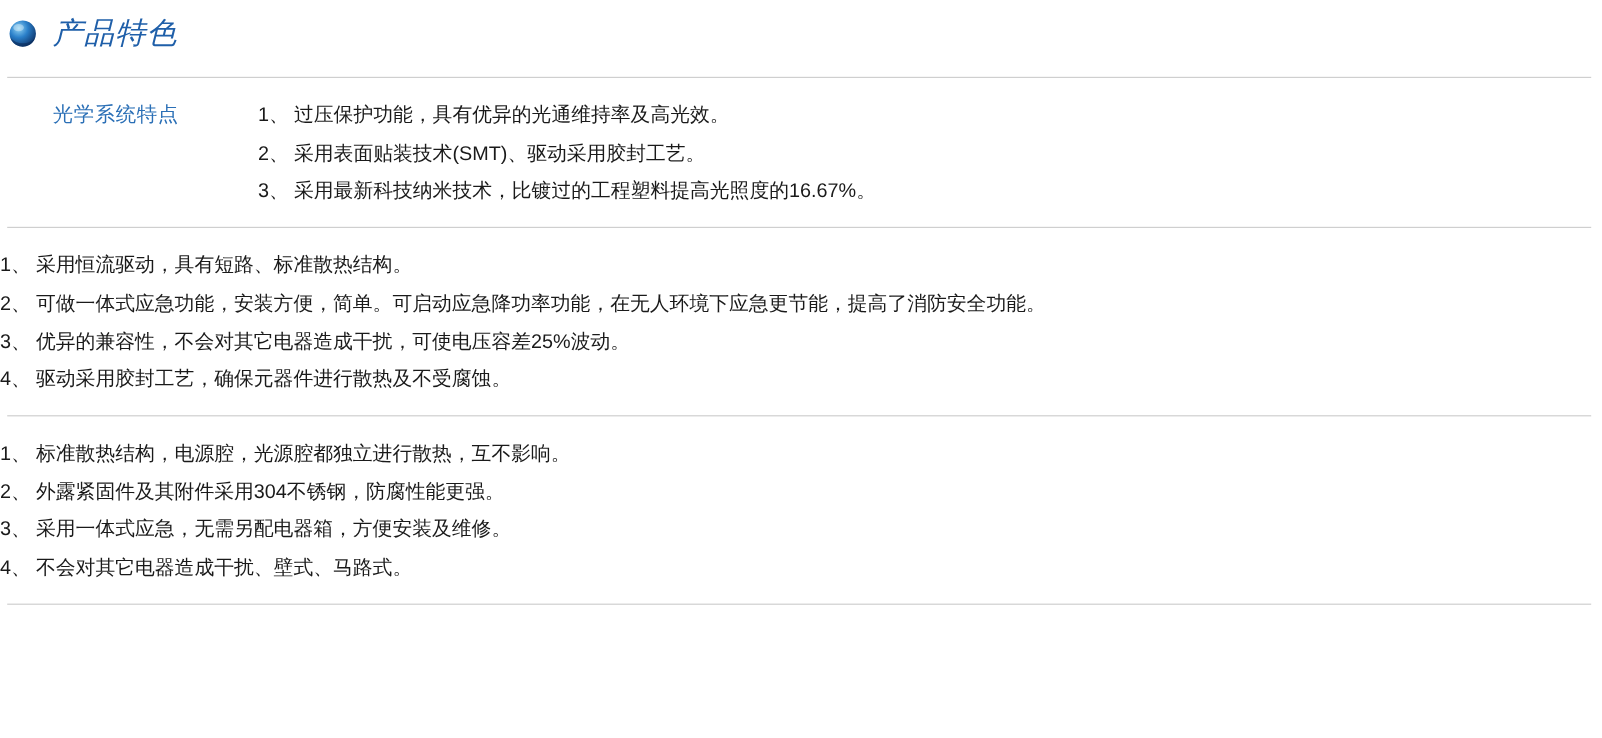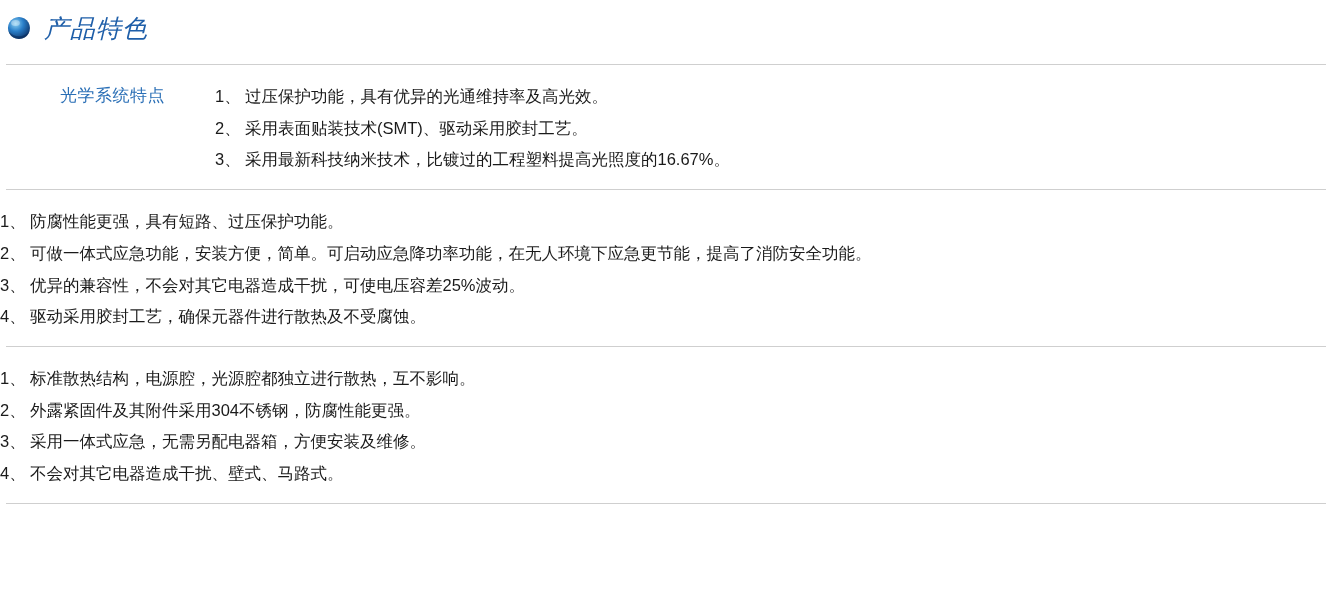--- a/index.html
+++ b/index.html
@@ -53,21 +53,21 @@
   }
   .rule.top { margin-top: 16px; }
   
   .section {
     display: flex;
     align-items: flex-start;
     padding: 18px 0 16px 0;
   }
   .section-label {
     flex: 0 0 215px;
-    padding-left: 60px;
+    padding-left: 44px;
     box-sizing: border-box;
     font-size: 17px;
     color: #2a6fb6;
     line-height: 26px;
     letter-spacing: 0.5px;
     white-space: nowrap;
   }
   .section-body {
     flex: 1 1 auto;
     padding-right: 30px;
@@ -134,21 +134,21 @@
       </div>
     </div>
   </div>
 
   <div class="rule"></div>
 
   <div class="section">
     <div class="section-body">
       <div class="bullet-row">
         <span class="bullet-num">1、</span>
-        <span class="bullet-text">防腐性能更强，具有短路、过压保护功能。</span>
+        <span class="bullet-text">采用恒流驱动，具有短路、标准散热结构。</span>
       </div>
       <div class="bullet-row">
         <span class="bullet-num">2、</span>
         <span class="bullet-text">可做一体式应急功能，安装方便，简单。可启动应急降功率功能，在无人环境下应急更节能，提高了消防安全功能。</span>
       </div>
       <div class="bullet-row">
         <span class="bullet-num">3、</span>
         <span class="bullet-text">优异的兼容性，不会对其它电器造成干扰，可使电压容差25%波动。</span>
       </div>
       <div class="bullet-row">

